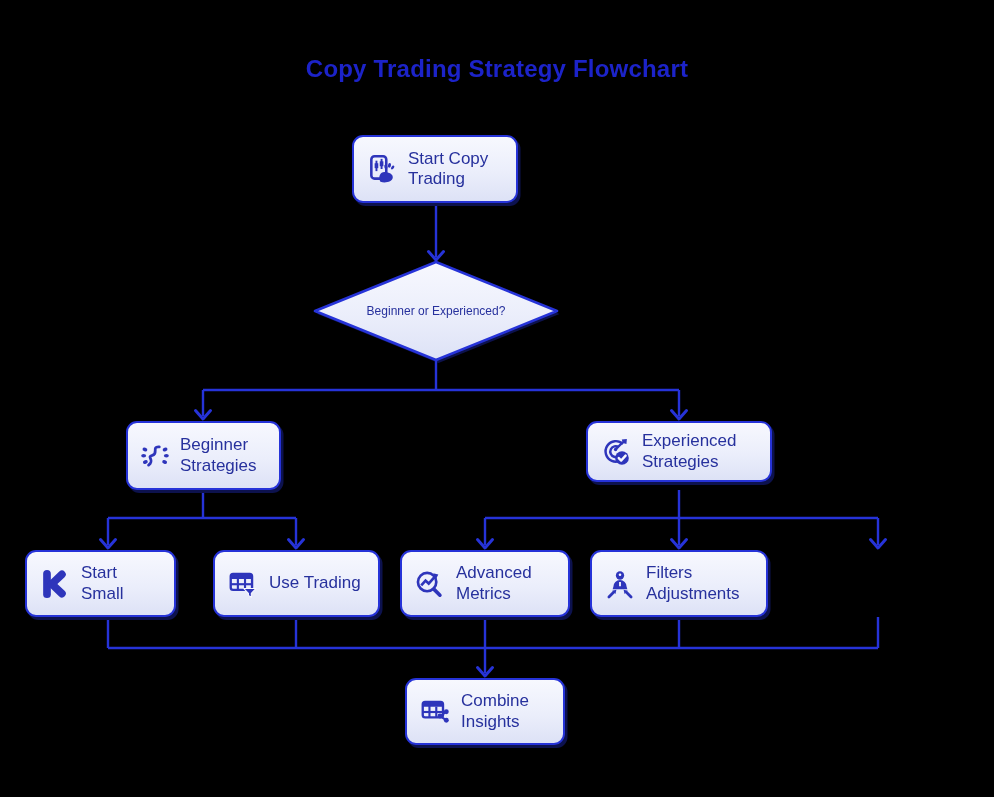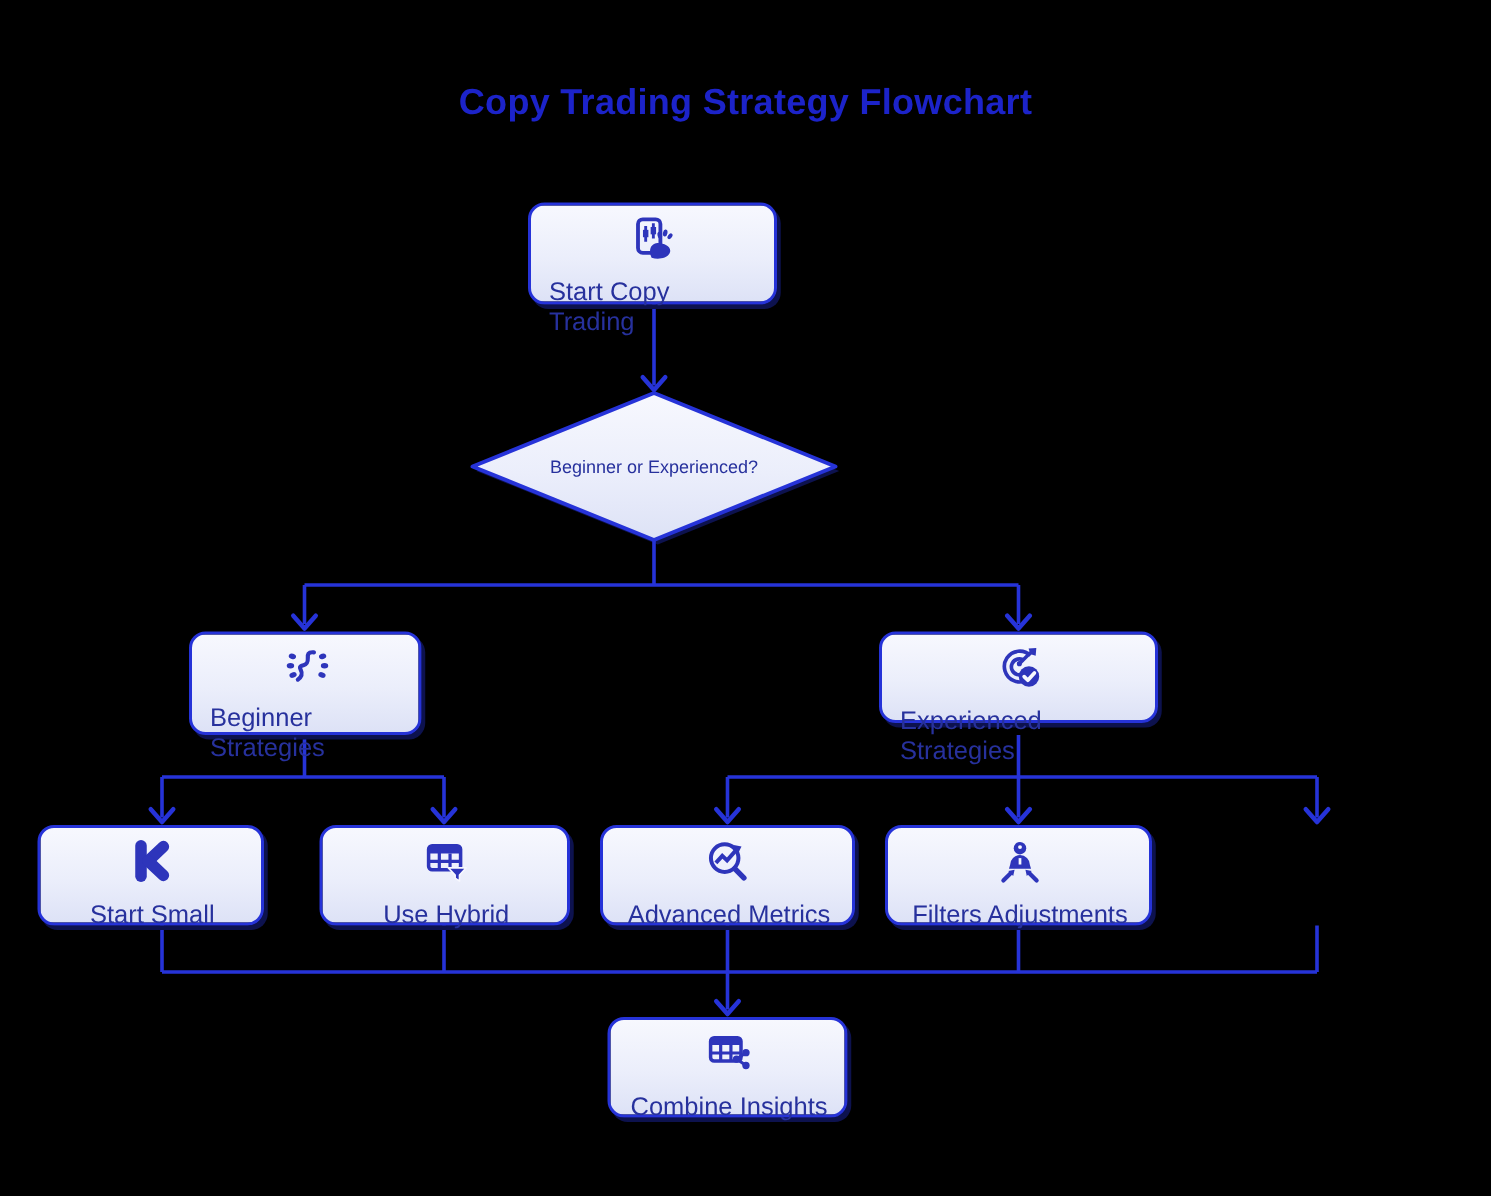--- a/index.html
+++ b/index.html
@@ -50,21 +50,20 @@
     align-items: center;
     gap: 10px;
     padding: 6px 10px 6px 12px;
     background: linear-gradient(180deg, var(--node-fill-top, #f7f8fe) 0%, var(--node-fill-mid, #ebeefb) 55%, var(--node-fill-bottom, #dde2f6) 100%);
     border: 2.4px solid var(--node-border, #2633d8);
     border-radius: 11px;
     box-shadow: 2.5px 3px 0 var(--node-shadow, #0d124e);
     color: var(--node-text, #27319d);
     font-size: 17px;
     line-height: 1.18;
-    flex-direction: column;
   }
   .node .icon { display: flex; flex: 0 0 auto; color: var(--icon, #2e35bb); }
   .node .icon svg { display: block; }
   .node .label { flex: 1 1 auto; }
   .diamond-label {
     position: absolute;
     left: 356px; top: 287px;
     width: 160px; height: 48px;
     display: flex; align-items: center; justify-content: center;
     text-align: center;
@@ -179,21 +178,21 @@
     <span class="icon">
       <svg viewBox="0 0 30 30" width="32" height="32">
         <rect x="3.5" y="5.5" width="20" height="15" rx="2.2" fill="none" stroke="currentColor" stroke-width="2.2"></rect>
         <path d="M5.7 5.5 h15.6 a2.2 2.2 0 0 1 2.2 2.2 V10.3 H3.5 V7.7 a2.2 2.2 0 0 1 2.2 -2.2 Z" fill="currentColor"></path>
         <line x1="10.2" y1="6.5" x2="10.2" y2="20" stroke="currentColor" stroke-width="2"></line>
         <line x1="16.9" y1="10.3" x2="16.9" y2="20" stroke="currentColor" stroke-width="2"></line>
         <line x1="3.5" y1="15.2" x2="23.5" y2="15.2" stroke="currentColor" stroke-width="2"></line>
         <path d="M15.8 19.3 H27 L22.8 23.8 V27.6 L20.1 25.7 V23.8 Z" fill="currentColor" class="lt-s" stroke-width="1" stroke-linejoin="round"></path>
       </svg>
     </span>
-    <span class="label">Use Hybrid</span>
+    <span class="label">Use Trading</span>
   </div>
 
   <div class="node" style="left:400px;top:550px;width:170px;height:67px">
     <span class="icon">
       <svg viewBox="0 0 30 30" width="32" height="32">
         <circle cx="12.3" cy="13.2" r="8.6" fill="none" stroke="currentColor" stroke-width="2.5"></circle>
         <line x1="18.6" y1="19.8" x2="24.3" y2="25.5" stroke="currentColor" stroke-width="3.4" stroke-linecap="round"></line>
         <path d="M6.8 16.2 L10.8 11.8 L13.8 14.6 L20 7.6" fill="none" stroke="currentColor" stroke-width="2.5"></path>
         <polygon points="18,5 22.8,6 20.6,10.4" fill="currentColor"></polygon>
       </svg>

